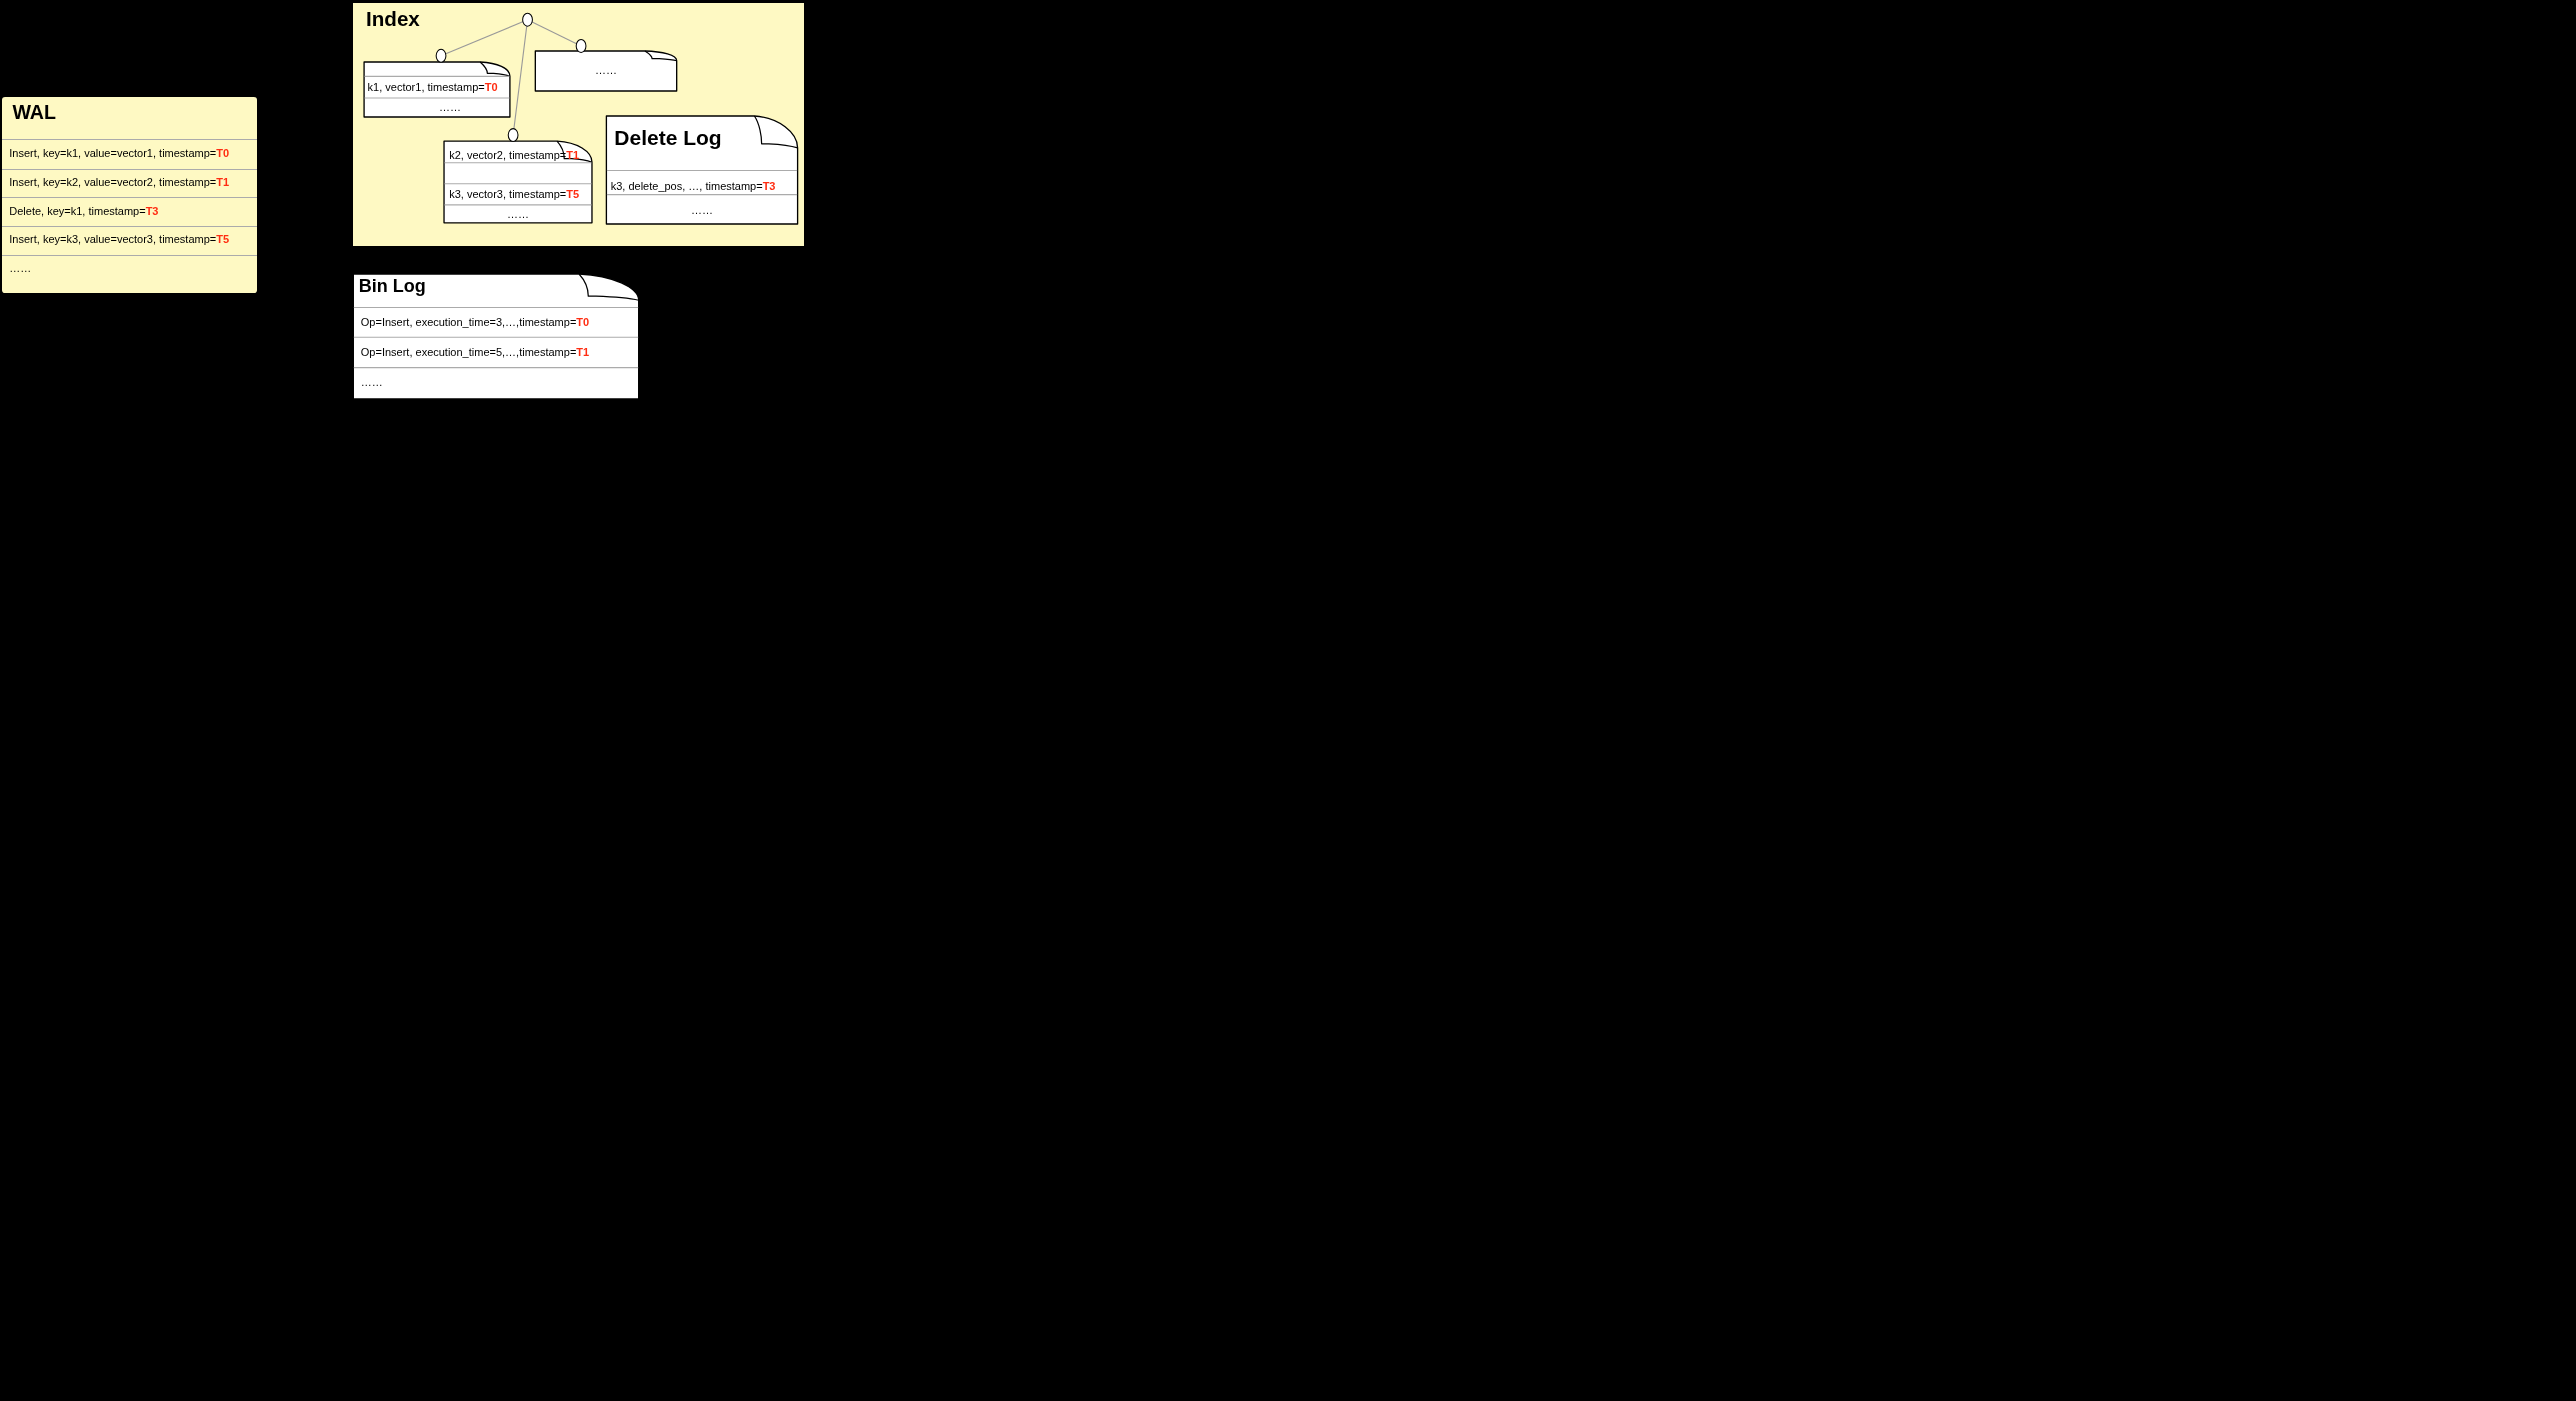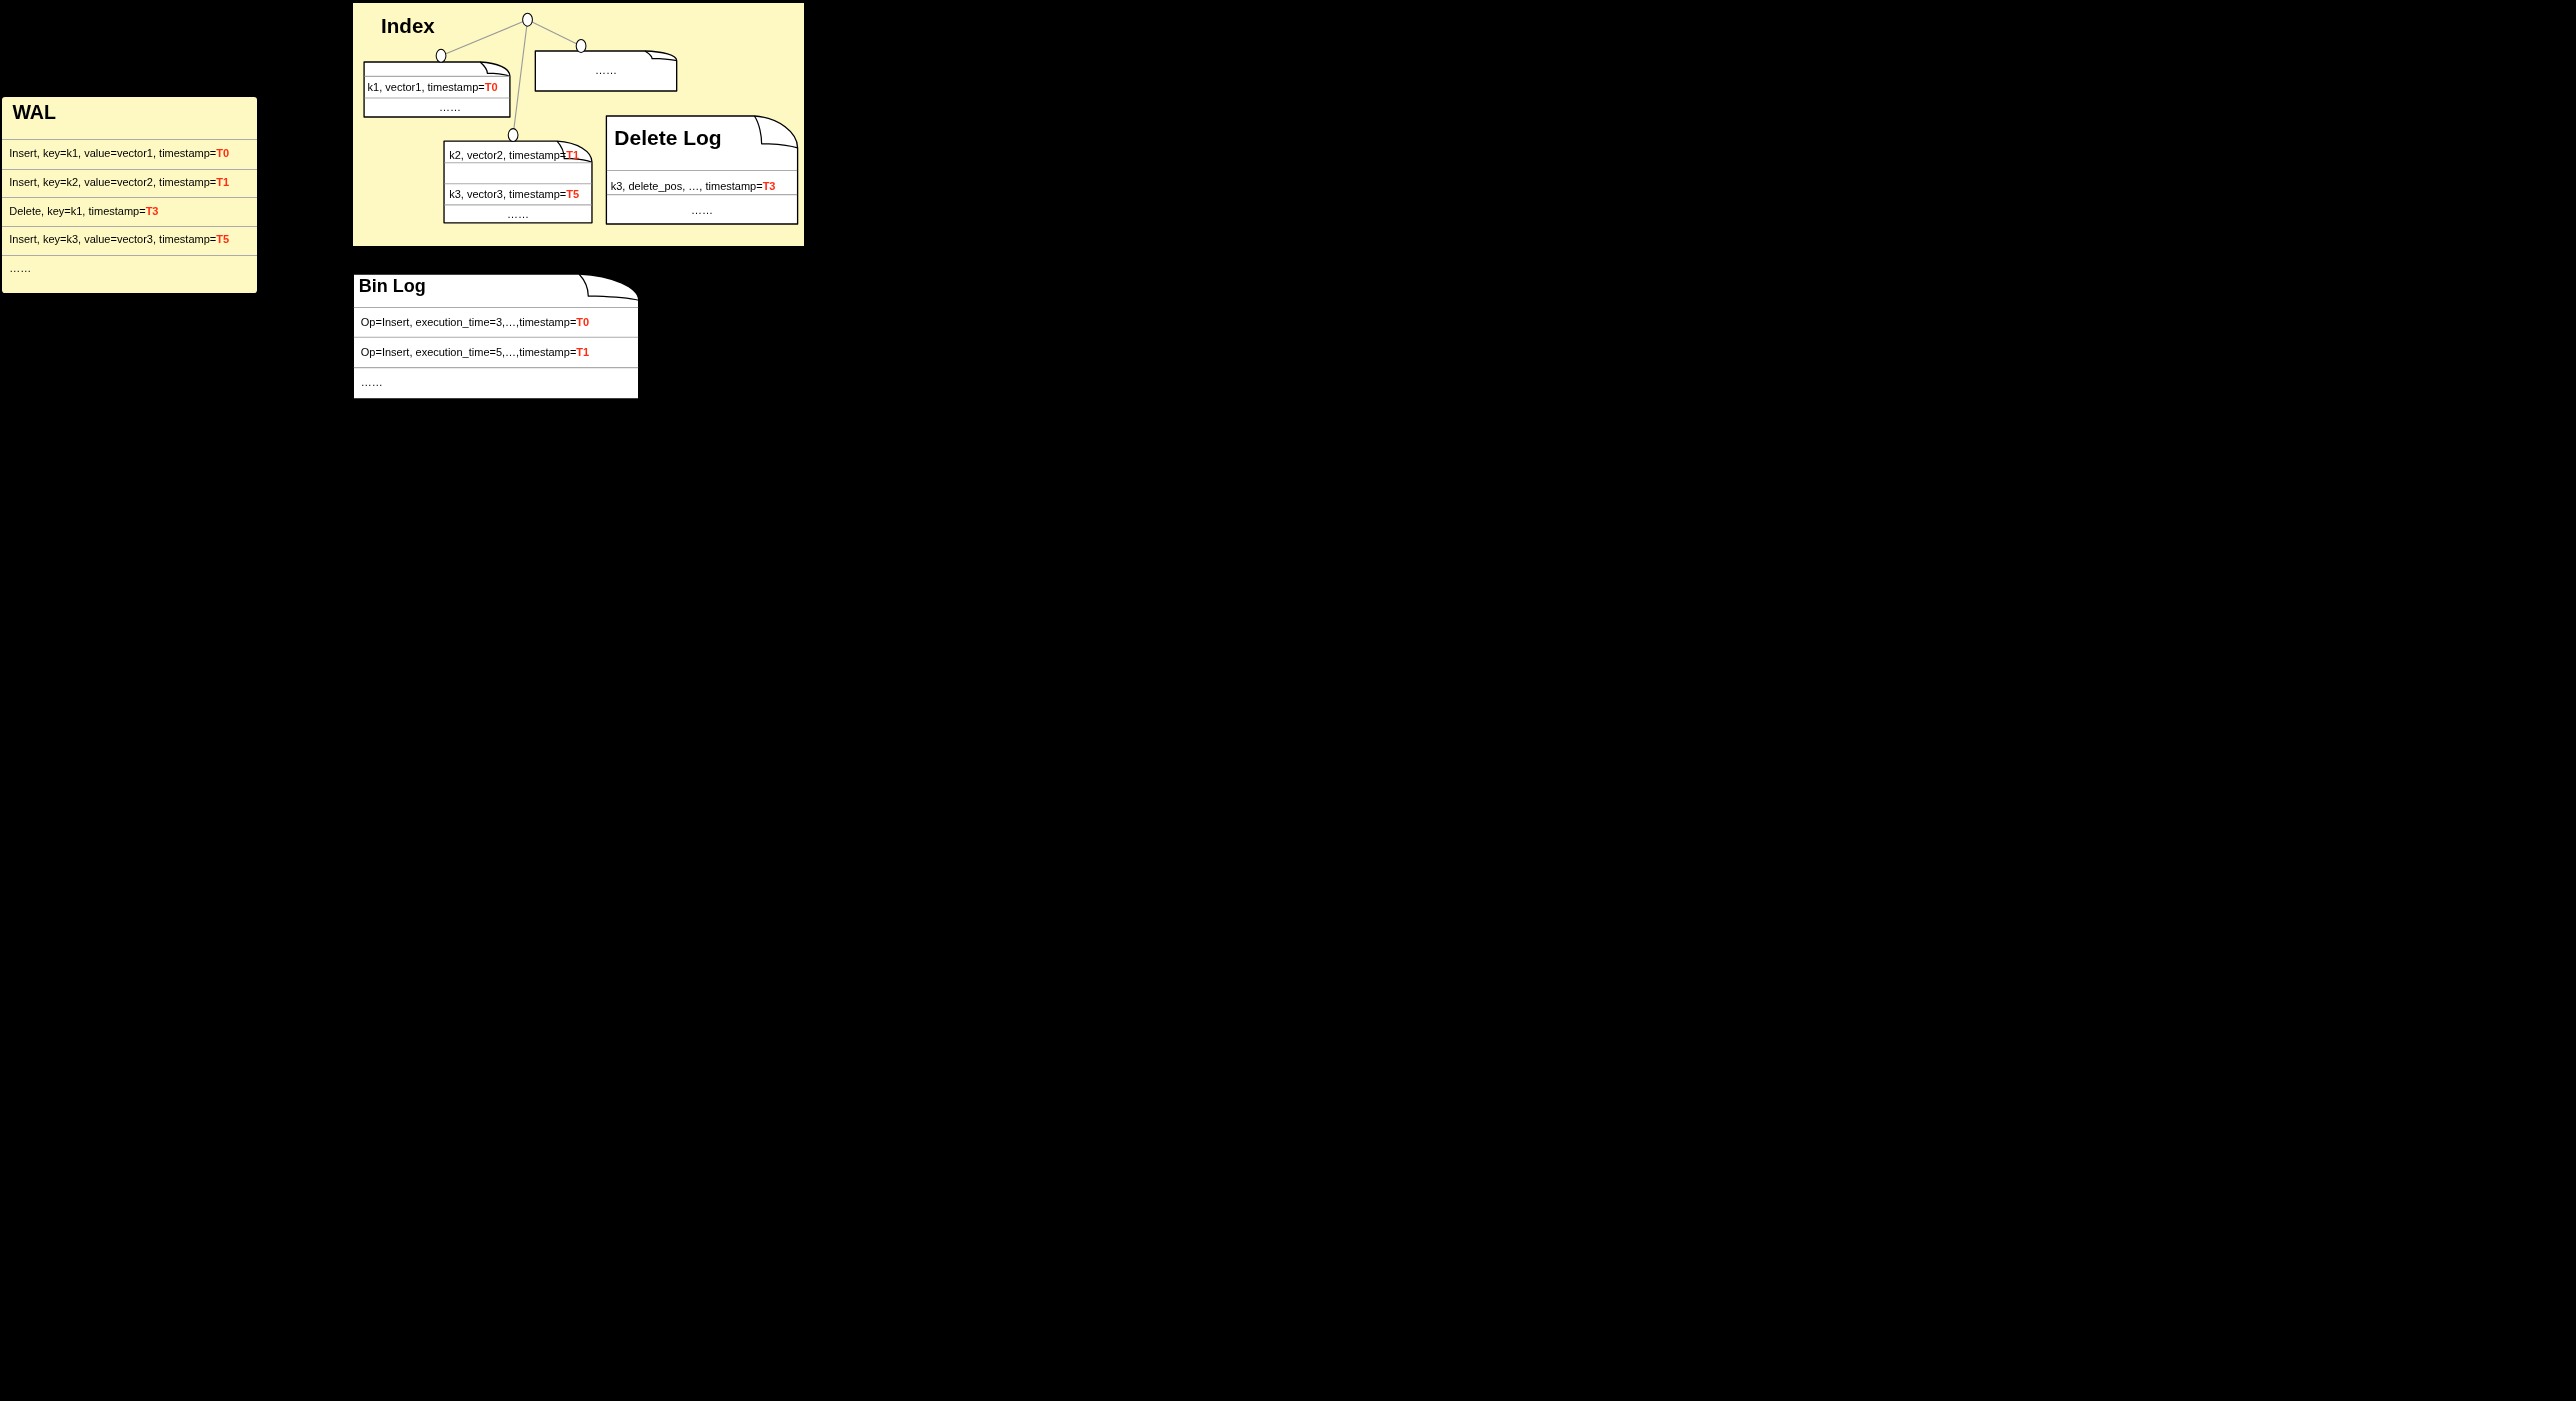--- a/index.html
+++ b/index.html
@@ -40,21 +40,21 @@
       <span>Delete, key=k1, timestamp=</span><span class="ts">T3</span>
     </div>
     <div class="row" style="left:7.2px; top:135px;">
       <span>Insert, key=k3, value=vector3, timestamp=</span><span class="ts">T5</span>
     </div>
     <div class="row" style="left:7.2px; top:164px;">……</div>
   </div>
 
   <div class="panel" style="left:353px; top:3.1px; width:451px; height:243px;"></div>
 
-  <div class="title" style="left:381px; top:7.2px; font-size:20.6px;margin-top:7px;">Index</div>
+  <div class="title" style="left:366px; top:7.2px; font-size:20.6px;">Index</div>
 
   <svg class="abs-svg" style="left:353px; top:3.1px;" width="451" height="243" viewBox="0 0 876 471">
     <line x1="339" y1="32" x2="171" y2="102" stroke="#999999" stroke-width="2.2"></line>
     <line x1="339" y1="32" x2="443" y2="83" stroke="#999999" stroke-width="2.2"></line>
     <line x1="339" y1="32" x2="311" y2="256" stroke="#999999" stroke-width="2.2"></line>
   </svg>
 
   <div class="doc" style="left:363px; top:61px; width:174px; height:57px;">
     <svg width="148" height="57" viewBox="0 0 288 111">
       <path d="M2,2 L228,2 C261,4 286,13 286,30 L286,109 L2,109 Z" fill="#ffffff" stroke="#000000" stroke-width="2.6" stroke-linejoin="round"></path>

